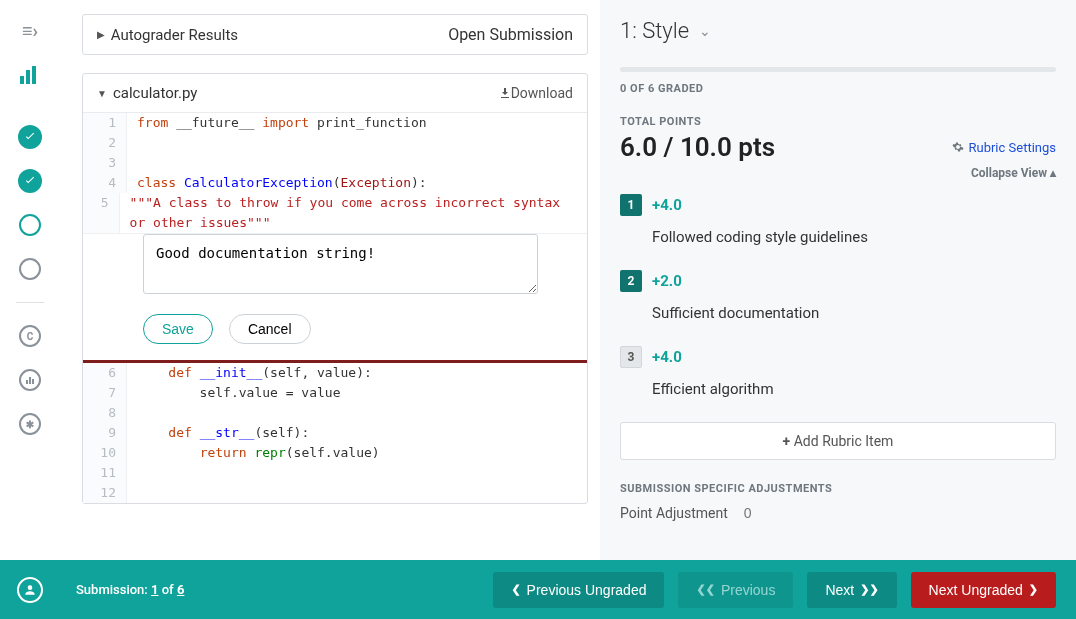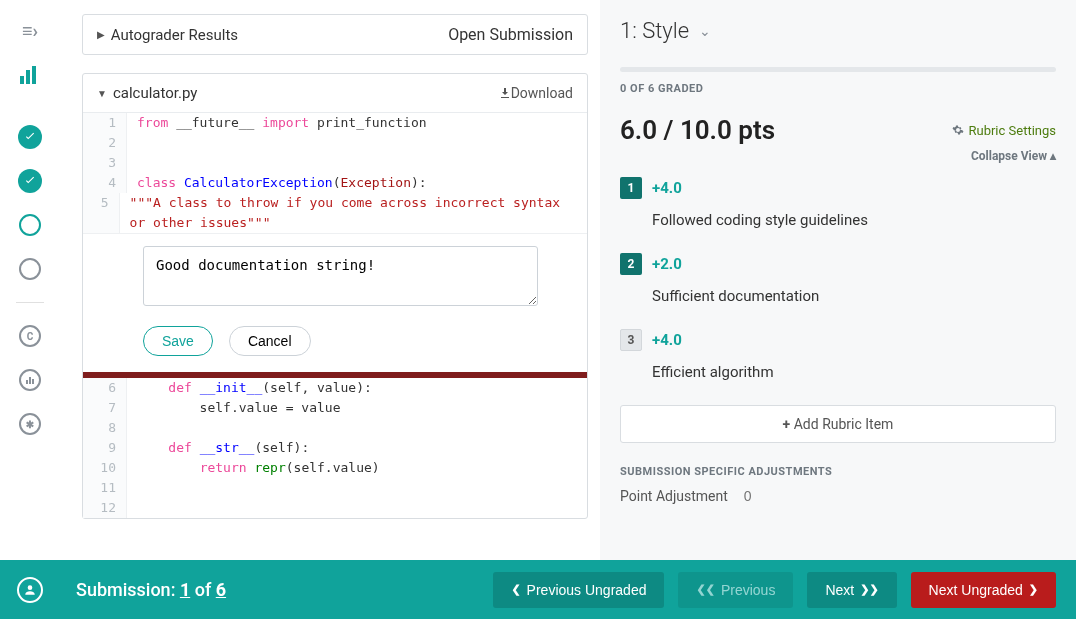--- a/index.html
+++ b/index.html
@@ -25,63 +25,63 @@
   .caret-right{font-size:10px;color:#555;}
   .caret-down{font-size:10px;color:#555;}
   .open-sub{font-size:16px;color:#333;}
   .download{font-size:14px;color:#555;display:flex;align-items:center;gap:0;}
   .download svg{width:12px;height:12px;fill:#555;}
   
   .code-wrap{border-top:1px solid #e9ecef;}
   .code-line{display:flex;font-family:Menlo,Consolas,monospace;font-size:13px;line-height:20px;}
   .gutter{width:44px;text-align:right;padding-right:10px;color:#b5bcc2;background:#fafbfc;border-right:1px solid #eef0f2;user-select:none;}
   .code{padding-left:10px;white-space:pre;}
-  .kw{color:#ec4899;}
+  .kw{color:#c2410c;}
   .cls{color:#0000ff;}
   .fn{color:#0000ff;}
   .exc{color:#a31515;}
   .str{color:#ba2121;}
   .bi{color:#008000;}
   
-  .comment-block{padding:12px 24px 16px 60px;border-top:1px solid #eef0f2;border-bottom:6px solid #7f1d1d;}
+  .comment-block{padding:0 24px 16px 60px;border-top:1px solid #eef0f2;border-bottom:3px solid #7f1d1d;}
   .comment-ta{width:395px;height:60px;border:1px solid #ccd2d8;border-radius:3px;padding:10px 12px;font-size:14px;resize:both;display:block;}
   .comment-actions{margin-top:20px;display:flex;gap:16px;}
   .btn-pill{border-radius:18px;padding:6px 18px;font-size:14px;border:1px solid #ccd2d8;background:#fff;cursor:pointer;}
   .btn-pill.primary{border-color:#10a39b;color:#10a39b;}
   
   .right{position:absolute;left:600px;top:0;width:476px;height:560px;background:#f7f8f9;padding:18px 20px 0 20px;overflow:hidden;}
   .q-header{display:flex;align-items:center;gap:10px;color:#8a9199;font-size:22px;margin-bottom:24px;}
   .q-header-title{color:#333;font-weight:300;}
   .progress{height:5px;background:#e4e7ea;border-radius:3px;margin-bottom:10px;}
   .graded-label{font-size:11px;letter-spacing:.5px;color:#6e777f;font-weight:bold;margin-bottom:20px;}
   .tp-label{font-size:11px;letter-spacing:.5px;color:#6e777f;font-weight:bold;margin-bottom:4px;}
   .tp-row{display:flex;align-items:center;justify-content:space-between;}
   .tp-val{font-size:26px;font-weight:600;color:#222;}
-  .rs-link{font-size:13px;color:#4d7c0f;display:flex;align-items:center;gap:4px;cursor:pointer;}
+  .rs-link{font-size:13px;color:#1d4ed8;display:flex;align-items:center;gap:4px;cursor:pointer;}
   .rs-link svg{width:12px;height:12px;fill:#6e777f;}
   .cv-link{text-align:right;font-size:12px;color:#6e777f;margin:4px 0 14px 0;font-weight:bold;cursor:pointer;}
   .rubric-item{display:flex;align-items:flex-start;gap:14px;margin-bottom:24px;cursor:pointer;}
   .ri-left{display:flex;align-items:center;gap:10px;}
   .ri-num{min-width:22px;height:22px;display:flex;align-items:center;justify-content:center;font-size:12px;font-weight:bold;border-radius:2px;}
   .ri-num.on{background:#10736d;color:#fff;}
   .ri-num.off{background:#e4e7ea;color:#555;border:1px solid #d3d7db;}
   .ri-pts{color:#10a39b;font-weight:bold;font-size:15px;}
   .ri-body{margin-top:6px;}
   .ri-desc{font-size:15px;color:#333;}
   .ri-stack{display:flex;flex-direction:column;gap:6px;}
   .add-item{border:1px solid #d9dde1;background:#fff;padding:10px;text-align:center;color:#555;border-radius:3px;margin-bottom:22px;cursor:pointer;}
   .ssa-label{font-size:11px;letter-spacing:.5px;color:#6e777f;font-weight:bold;margin-bottom:10px;}
   .pa-row{display:flex;align-items:center;gap:16px;font-size:14px;color:#555;}
   .pa-input{border:none;background:transparent;width:50px;font-size:14px;color:#888;border-bottom:none;}
   
   .footer{position:absolute;left:0;bottom:0;width:1076px;height:59px;background:#10a39b;display:flex;align-items:center;color:#fff;}
   .footer-left{width:60px;display:flex;align-items:center;justify-content:center;}
   .footer-user{width:26px;height:26px;border:2px solid #fff;border-radius:50%;display:flex;align-items:center;justify-content:center;}
   .footer-user svg{width:14px;height:14px;fill:#fff;}
-  .footer-sub{font-size:18px;margin-left:16px;font-weight:500;}
+  .footer-sub{font-size:13px;margin-left:16px;font-weight:500;}
   .footer-sub .u{text-decoration:underline;font-weight:bold;}
   .footer-nav{margin-left:auto;margin-right:20px;display:flex;gap:14px;}
   .fbtn{padding:10px 18px;border:none;border-radius:3px;font-size:14px;color:#fff;cursor:pointer;display:flex;align-items:center;gap:6px;}
   .fbtn.teal{background:#0d8a83;}
   .fbtn.teal.fade{opacity:.55;}
   .fbtn.dark{background:#b91c1c;}
   .chev{font-size:11px;font-weight:bold;}
 </style>
 </head>
 <body>
@@ -221,20 +221,21 @@
   </div>
 </div>
 
 <div class="right">
   <div class="q-header">
     <span class="q-header-title"><span>1:</span> <span>Style</span></span>
     <span style="font-size:14px;">⌄</span>
   </div>
   <div class="progress"></div>
   <div class="graded-label">0 OF 6 GRADED</div>
+  <div class="tp-label">TOTAL POINTS</div>
   <div class="tp-row">
     <div class="tp-val">6.0 / 10.0 pts</div>
     <div class="rs-link">
       <svg viewBox="0 0 24 24">
           <path d="M12 8a4 4 0 100 8 4 4 0 000-8zm9 4a7 7 0 01-.1 1.2l2.1 1.6-2 3.4-2.5-1a7 7 0 01-2 1.2l-.4 2.6h-4l-.4-2.6a7 7 0 01-2-1.2l-2.5 1-2-3.4 2.1-1.6A7 7 0 013 12a7 7 0 01.1-1.2L1 9.2l2-3.4 2.5 1a7 7 0 012-1.2L7.9 3h4l.4 2.6a7 7 0 012 1.2l2.5-1 2 3.4-2.1 1.6c.1.4.1.8.1 1.2z"></path>
         </svg>
       <span>Rubric Settings</span>
     </div>
   </div>
   <div class="cv-link">Collapse View ▴</div>

